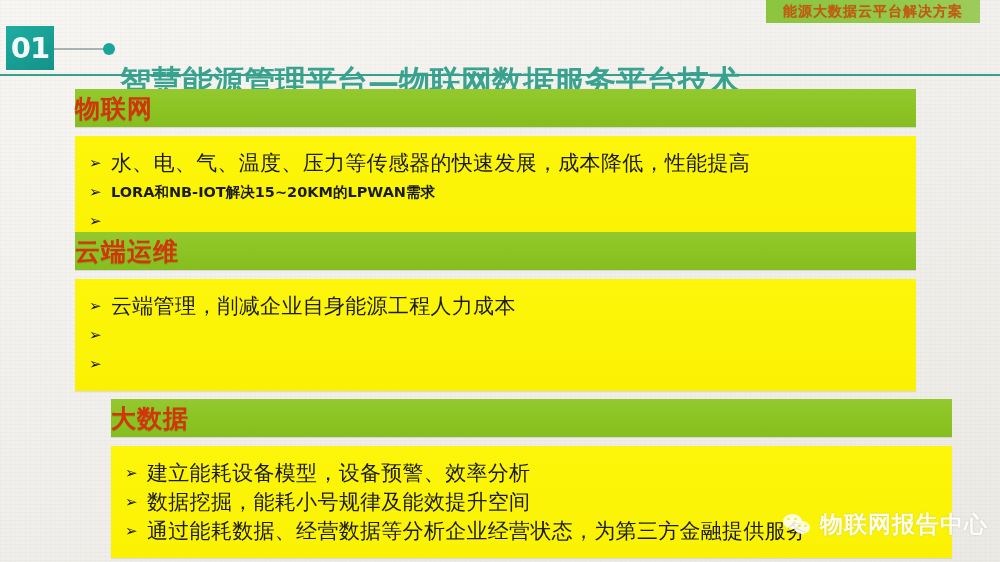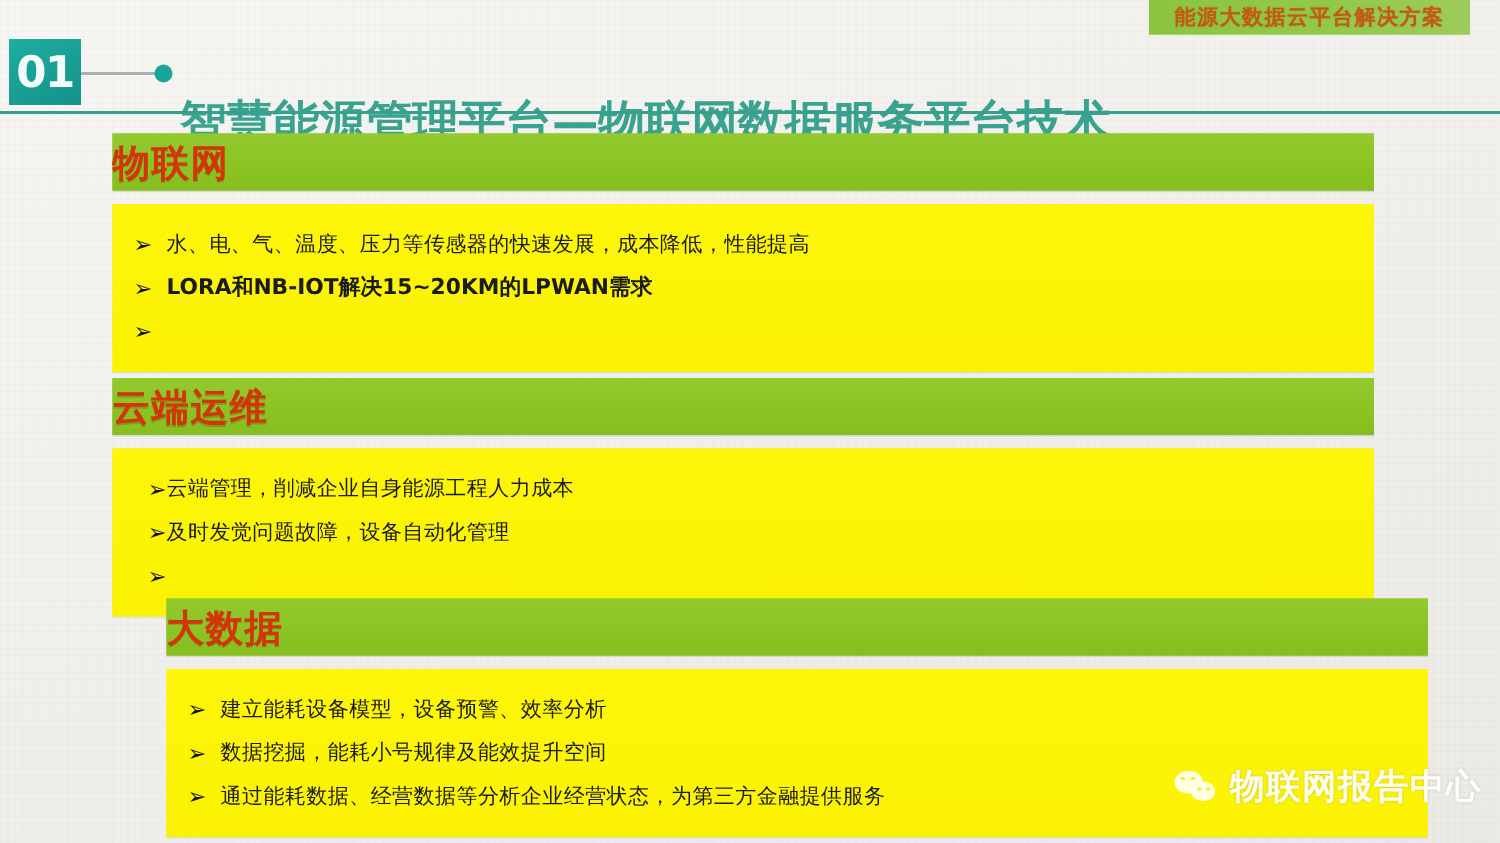--- a/index.html
+++ b/index.html
@@ -157,35 +157,35 @@
     flex: 0 0 auto;
     width: 22px;
     color: #111111;
     font-family: "DejaVu Sans", sans-serif;
     font-size: 15px;
     line-height: 29px;
   }
   .bullet-text {
     color: #1b1b1b;
     font-family: "DejaVu Serif", serif;
-    font-size: 14px;
+    font-size: 21px;
     line-height: 29px;
     white-space: nowrap;
     letter-spacing: 0.3px;
   }
   .bullet-text.sans {
     font-family: "DejaVu Sans", sans-serif;
     font-size: 14.5px;
     font-weight: bold;
     letter-spacing: 0px;
   }
 
   
   #section-0 { top: 89px; }
-  #section-1 { top: 252px; text-align: right; }
+  #section-1 { top: 232px; }
   #section-2 { top: 399px; padding-left: 36px; }
 
   
   #watermark {
     position: absolute;
     right: 12px;
     bottom: 22px;
     display: flex;
     align-items: center;
     gap: 7px;
@@ -274,21 +274,20 @@
     <div class="sec-head">
       <span class="label">云端运维</span>
     </div>
     <div class="sec-body">
       <div class="bullet-row">
         <span class="bullet-mark">➢</span>
         <span class="bullet-text">云端管理，削减企业自身能源工程人力成本</span>
       </div>
       <div class="bullet-row">
         <span class="bullet-mark">➢</span>
-        <span class="bullet-text">及时发觉问题故障，设备自动化管理</span>
       </div>
       <div class="bullet-row">
         <span class="bullet-mark">➢</span>
       </div>
     </div>
   </div>
 
   <div class="section" id="section-2">
     <div class="sec-head">
       <span class="label">大数据</span>

